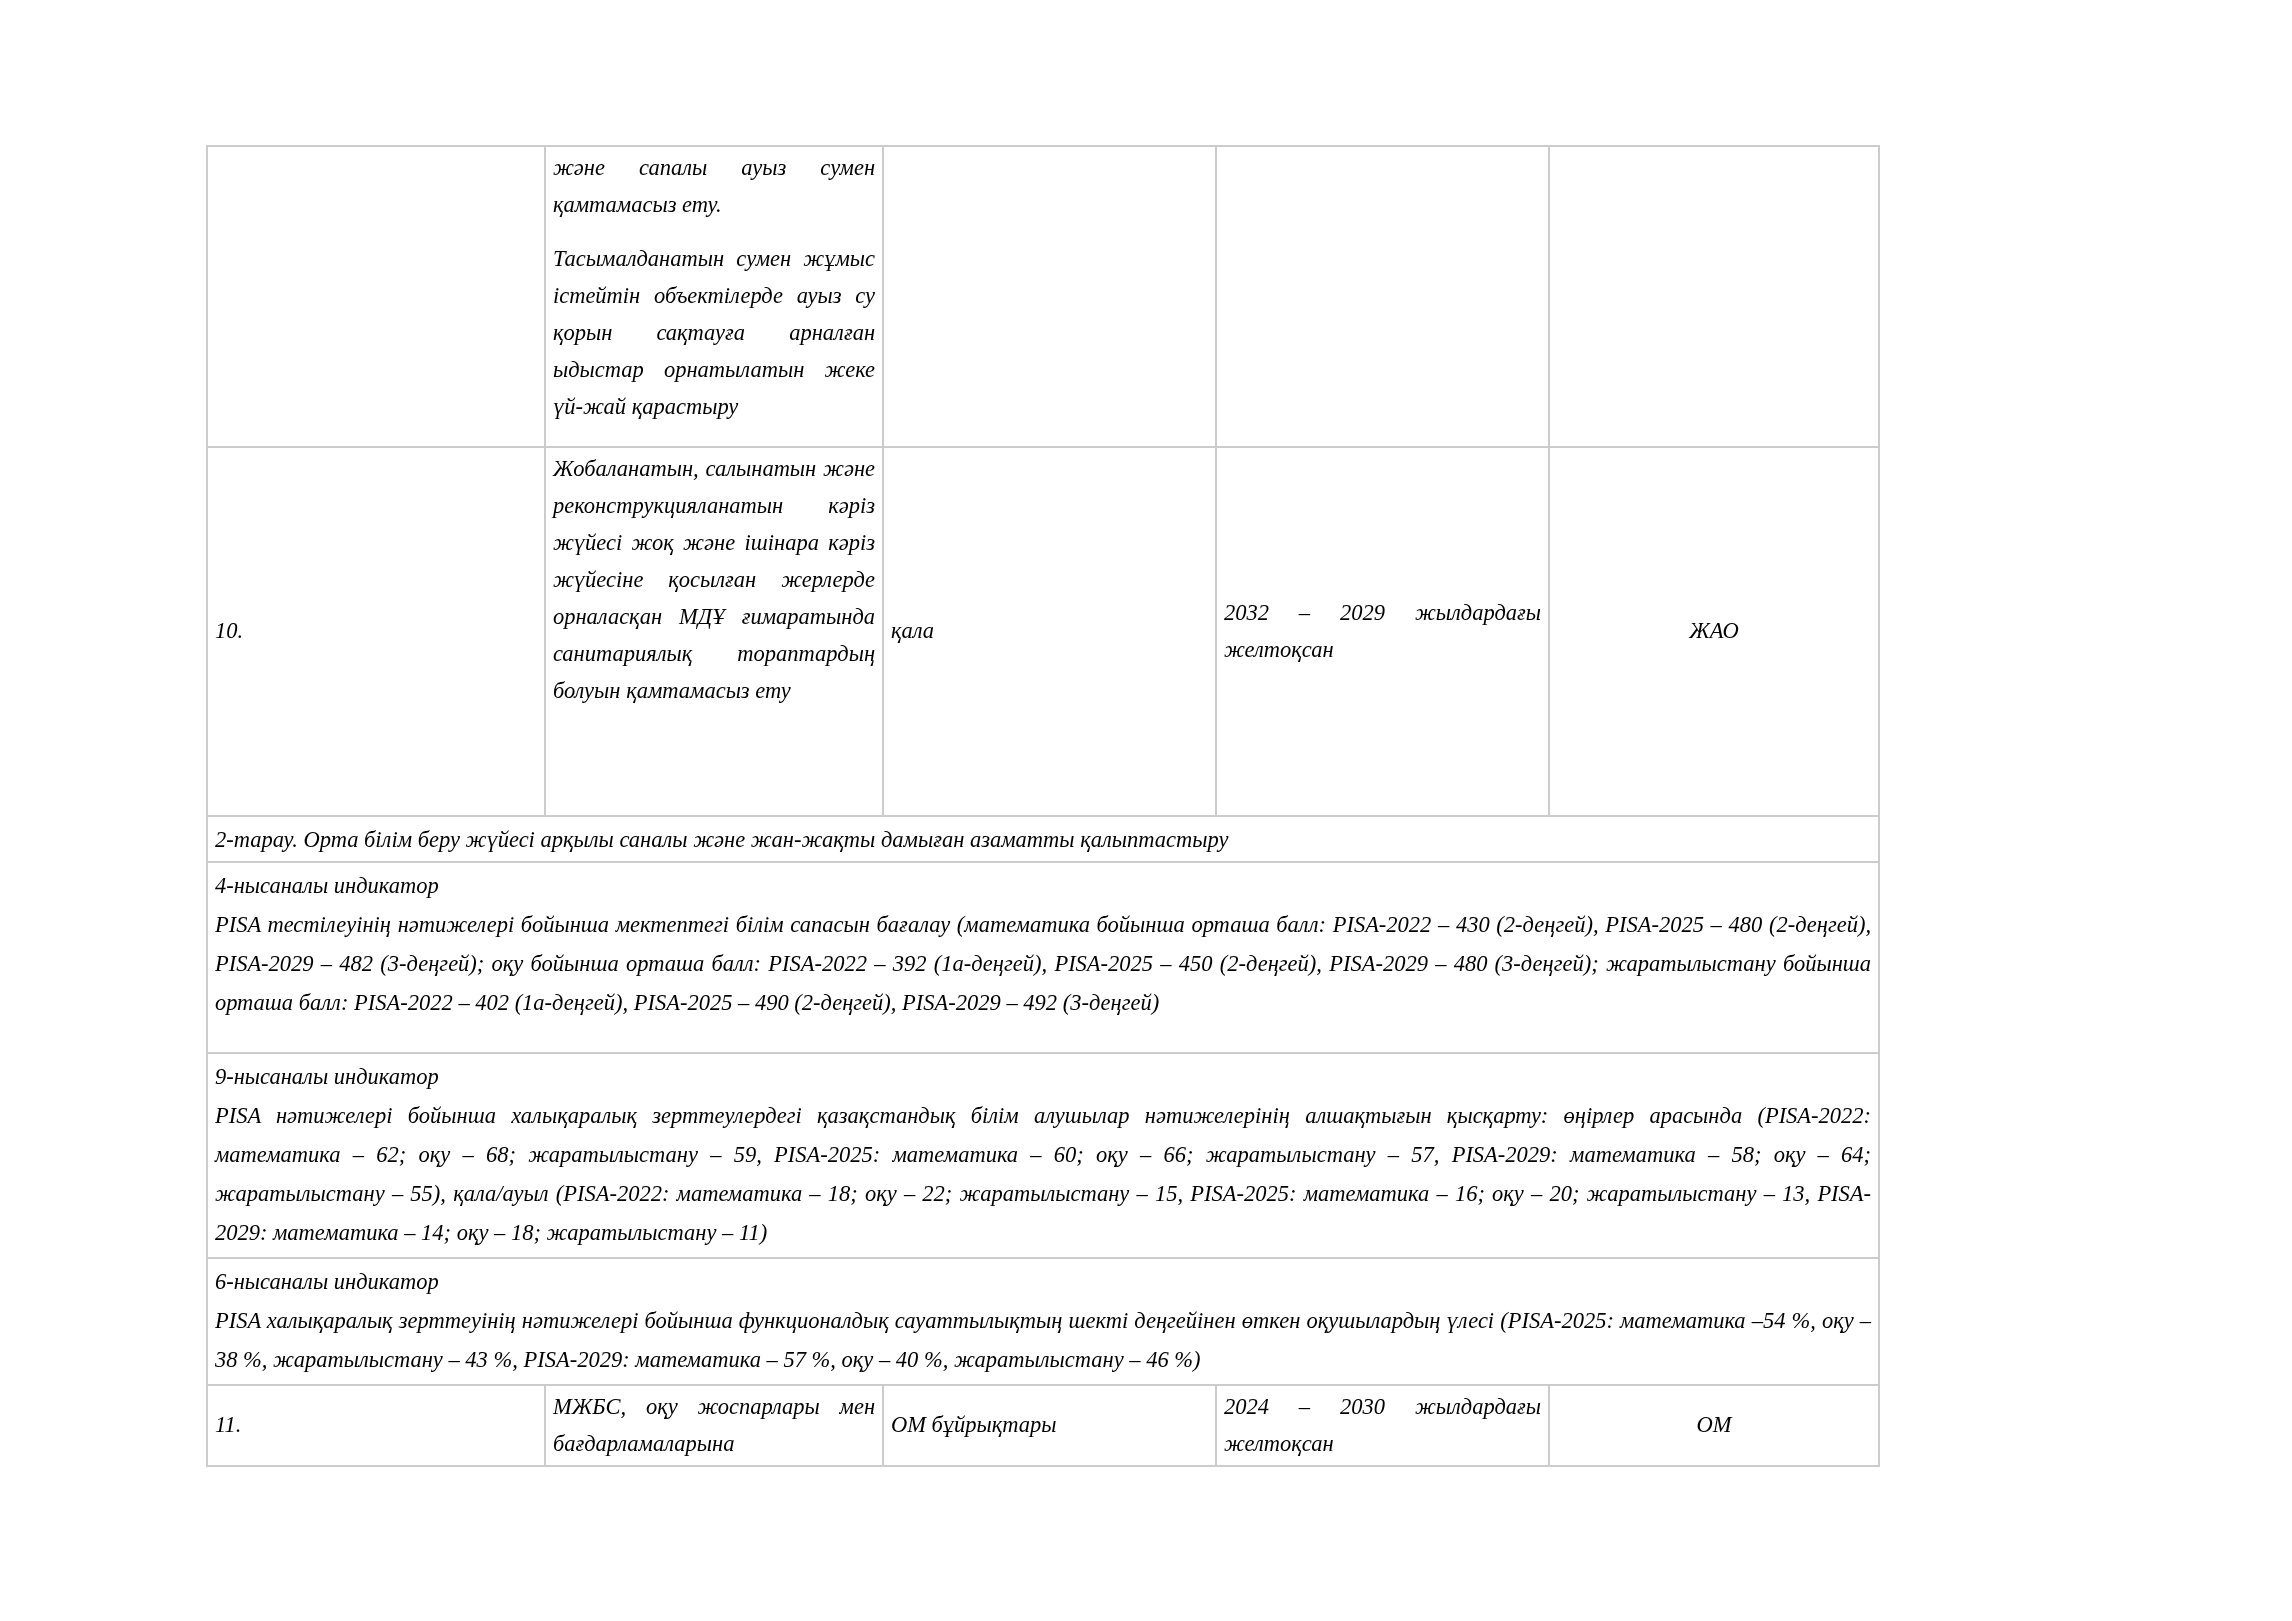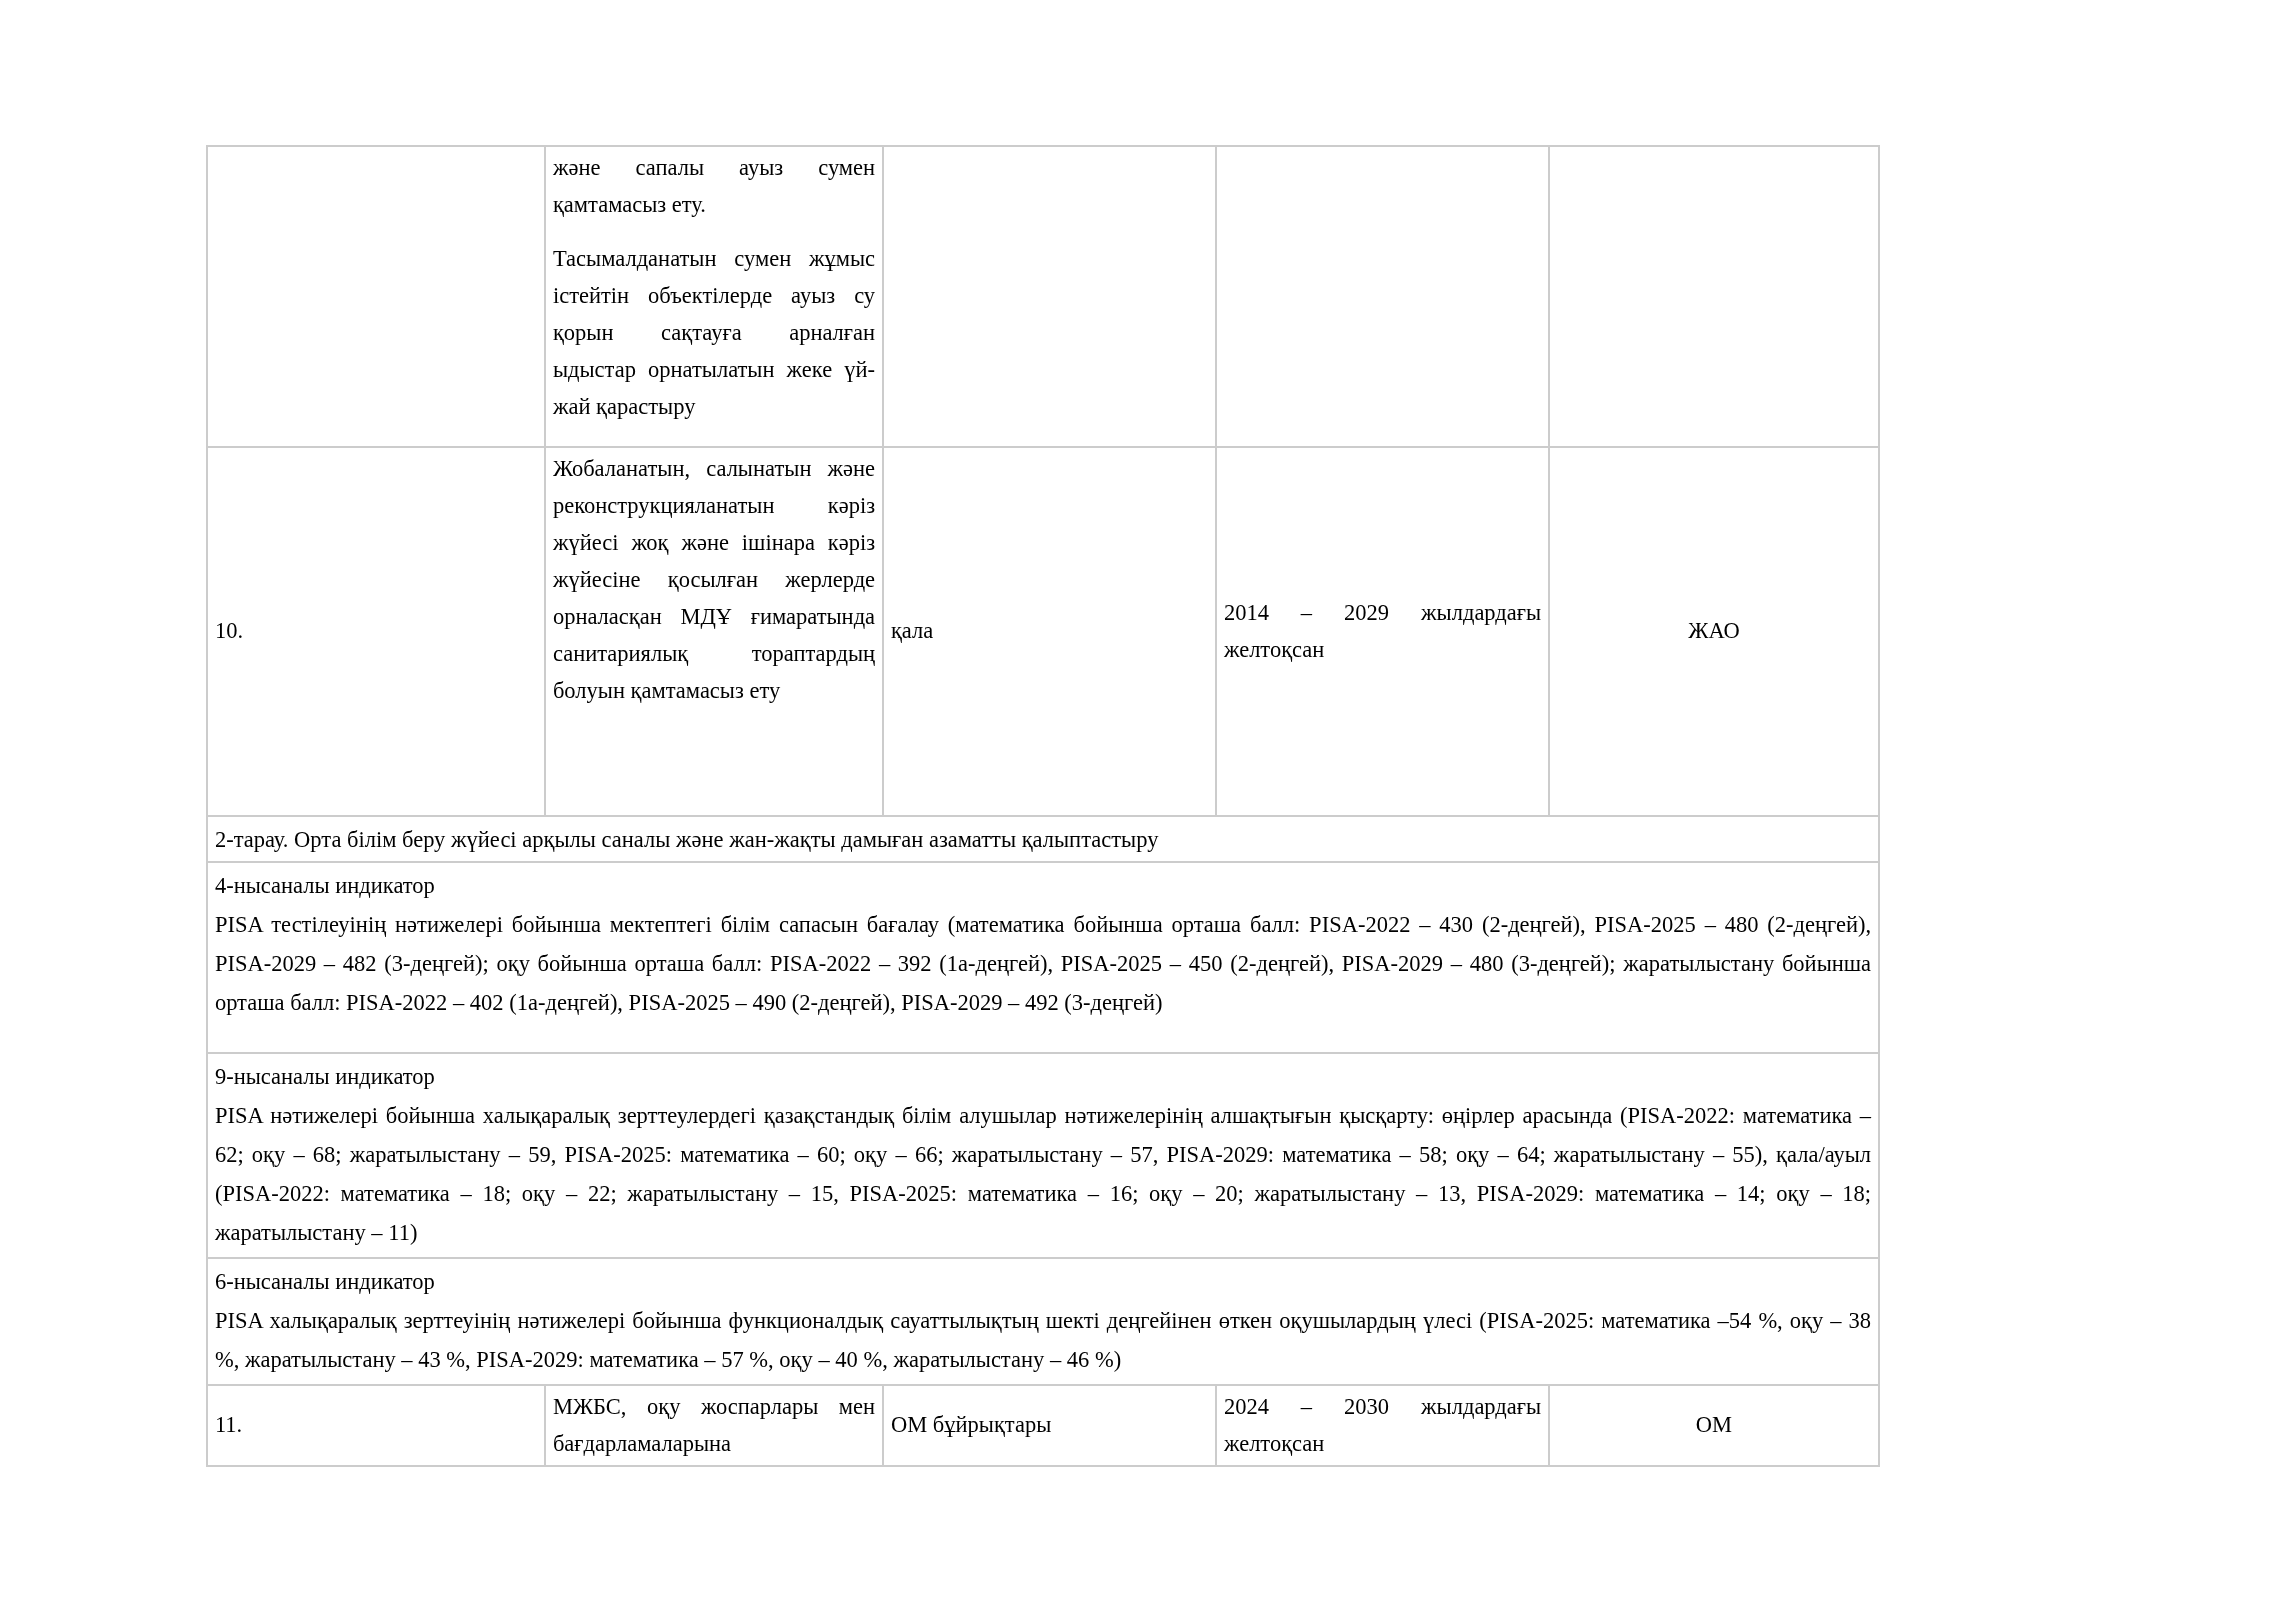--- a/index.html
+++ b/index.html
@@ -5,21 +5,21 @@
   * { margin: 0; padding: 0; box-sizing: border-box; }
   html, body { background: #ffffff; }
   body {
     width: 2293px; height: 1621px;
     position: relative;
     overflow: hidden;
     font-family: "Liberation Serif", "DejaVu Serif", serif;
     color: #000000;
     -webkit-font-smoothing: antialiased;
   }
-  .page { position: absolute; left: 0; top: 0; width: 2293px; height: 1204px; background:#ffffff; }
+  .page { position: absolute; left: 0; top: 0; width: 2293px; height: 1204px; background:#ffffff;font-style:italic; }
 
   table.doc-table {
     position: absolute;
     left: 206px; top: 145px;
     width: 1673px;
     border-collapse: collapse;
     table-layout: fixed;
     font-size: 22.5px;
     line-height: 37px;
   }
@@ -79,21 +79,21 @@
       </td>
       <td class="c-form"></td>
       <td class="c-term"></td>
       <td class="c-resp"></td>
     </tr>
 
     <tr class="row-10">
       <td class="c-no v-mid">10.</td>
       <td class="c-act">Жобаланатын, салынатын және реконструкцияланатын кәріз жүйесі жоқ және ішінара кәріз жүйесіне қосылған жерлерде орналасқан МДҰ ғимаратында санитариялық тораптардың болуын қамтамасыз ету</td>
       <td class="c-form v-mid">қала</td>
-      <td class="c-term v-mid">2014 – 2029 жылдардағы желтоқсан</td>
+      <td class="c-term v-mid">2032 – 2029 жылдардағы желтоқсан</td>
       <td class="c-resp v-mid">ЖАО</td>
     </tr>
 
     <tr class="row-sect">
       <td class="section-cell" colspan="5">2-тарау. Орта білім беру жүйесі арқылы саналы және жан-жақты дамыған азаматты қалыптастыру</td>
     </tr>
 
     <tr class="row-ind4">
       <td class="indicator-cell" colspan="5">
         <div class="ind-title">4-нысаналы индикатор</div>

